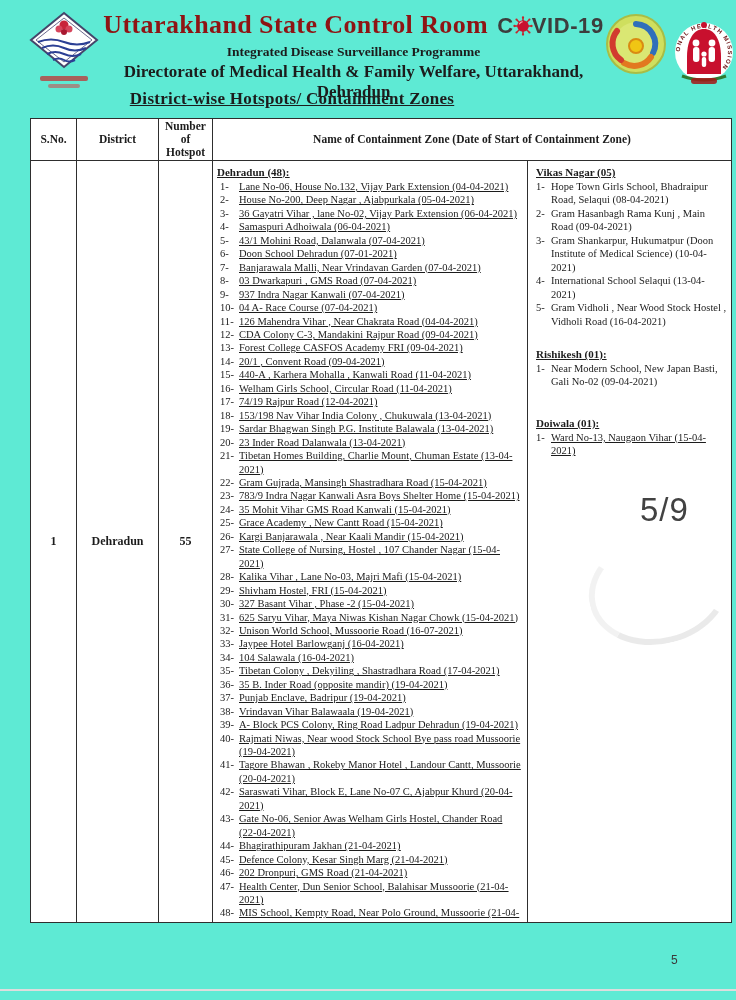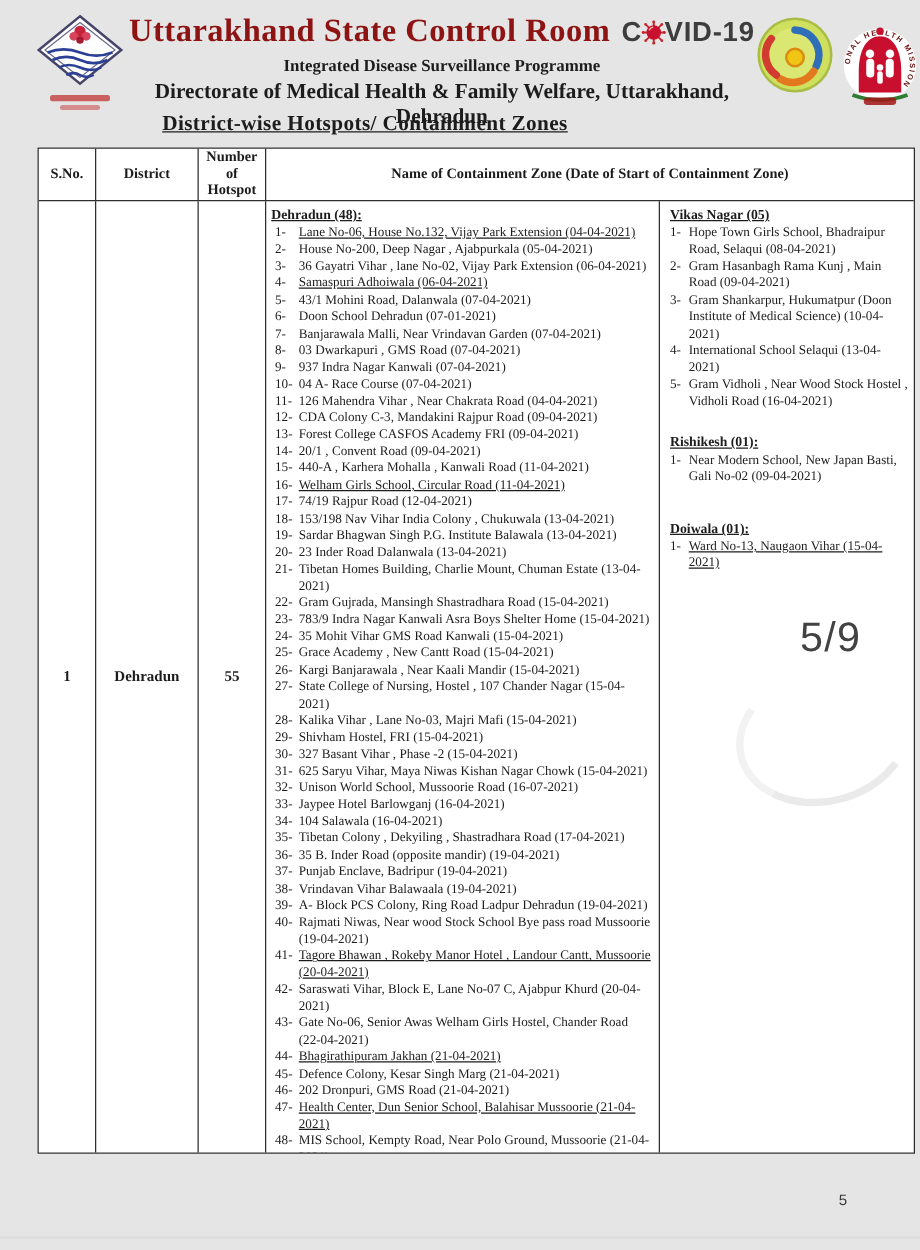--- a/index.html
+++ b/index.html
@@ -1,21 +1,21 @@
 <!DOCTYPE html>
 <html><head>
 <meta charset="utf-8">
 <style>
   html,body{margin:0;padding:0;}
   body{
     width:736px;height:1000px;position:relative;overflow:hidden;
     background:#ffffff;color:#1c1c1c;
     font-family:"Liberation Serif", serif;
   }
-  .page{position:absolute;inset:0;background:#e5e5e5;}
+  .page{position:absolute;inset:0;background:#5eead4;}
   
   .hdr{position:absolute;top:6px;left:26px;width:708px;display:flex;align-items:flex-start;}
   .uk-logo{width:76px;height:84px;flex:0 0 auto;margin-top:4px;}
   .hdr-center{flex:1;text-align:center;padding-top:4px;min-width:0;}
   .title-line{white-space:nowrap;line-height:30px;}
   .main-title{font-size:26px;font-weight:bold;color:#8e1414;letter-spacing:.4px;}
   .covid{font-family:"Liberation Sans",sans-serif;font-weight:bold;font-size:22px;color:#3d3d3d;letter-spacing:.6px;margin-left:5px;white-space:nowrap;}
   .virus-svg{vertical-align:-3px;margin:0 -1px;}
   .sub1{font-size:13.5px;font-weight:bold;margin-top:1px;}
   .sub2{font-size:17px;font-weight:bold;margin-top:2px;}
@@ -30,21 +30,21 @@
   .c2{width:82px;flex:0 0 auto;}
   .c3{width:54px;flex:0 0 auto;text-align:center;}
   .c4{flex:1;min-width:0;}
   .bl{border-left:1.4px solid #2e2e2e;}
   .tbl-body{display:flex;height:761px;}
   .td{box-sizing:border-box;}
   .td.cell-center{display:flex;align-items:center;justify-content:center;font-size:12px;}
   .bold{font-weight:bold;}
   .td.c4{display:flex;padding:0;}
   .zone-col{box-sizing:border-box;overflow:hidden;}
-  .zone-col.left{width:314px;flex:0 0 auto;padding:3px 6px 3px 4px;}
+  .zone-col.left{width:314px;flex:0 0 auto;padding:3px 6px 3px 4px;text-decoration:underline;}
   .zone-col.right{flex:1;border-left:1.4px solid #2e2e2e;padding:3px 3px 3px 8px;}
   .zone-heading{font-weight:bold;text-decoration:underline;font-size:11px;line-height:14px;margin:1px 0 1px;}
   .zone-list{list-style:none;margin:0;padding:0;counter-reset:zi;}
   .zone-list li{counter-increment:zi;position:relative;font-size:10.5px;line-height:13.45px;padding-left:22px;}
   .zone-list li::before{content:counter(zi) "-";position:absolute;left:3px;}
   .zone-col.right .zone-list li{padding-left:15px;}
   .zone-col.right .zone-list li::before{left:0;}
   .zone-list li.u{text-decoration:underline;}
   .sec-gap{width:100%;}
   

